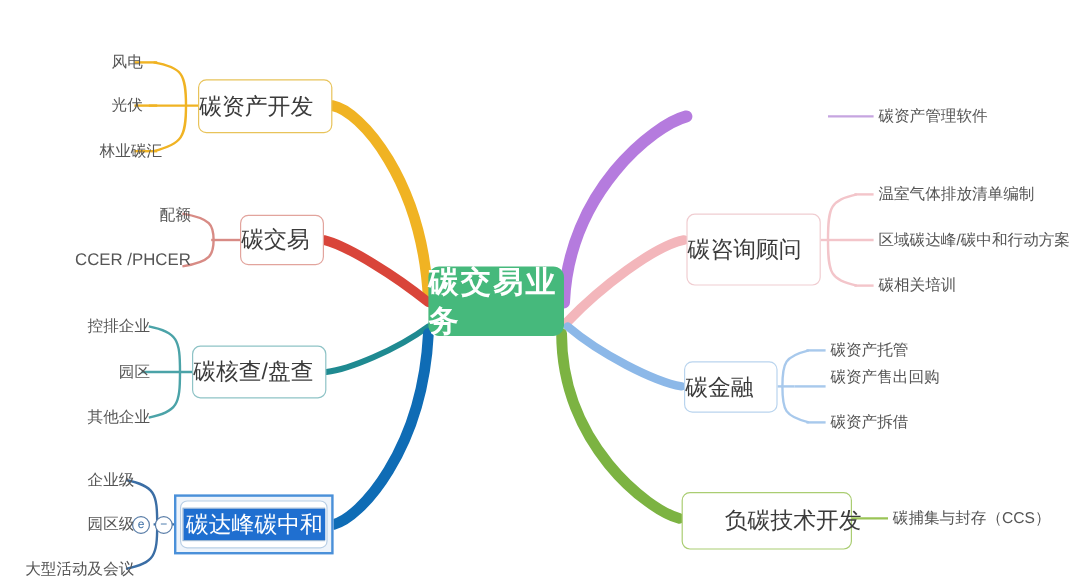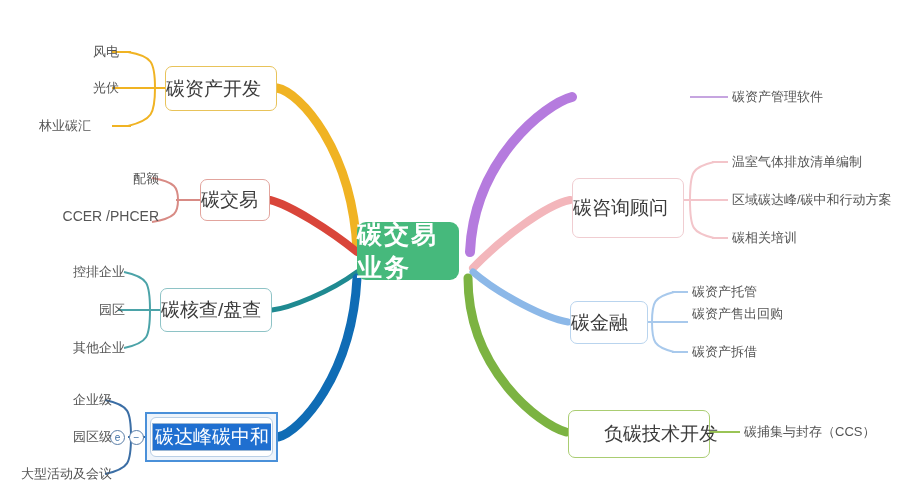--- a/index.html
+++ b/index.html
@@ -83,21 +83,21 @@
 
     <path d="M674,292 C654,297 652,302 652,322 C652,342 654,347 674,352" stroke="#a8c9ec" stroke-width="2" fill="none"></path>
     <line x1="648" y1="322" x2="662" y2="322" stroke="#a8c9ec" stroke-width="2"></line>
     <line x1="672" y1="292" x2="688" y2="292" stroke="#a8c9ec" stroke-width="2"></line>
     <line x1="662" y1="322" x2="688" y2="322" stroke="#a8c9ec" stroke-width="2"></line>
     <line x1="672" y1="352" x2="688" y2="352" stroke="#a8c9ec" stroke-width="2"></line>
 
     <line x1="710" y1="432" x2="740" y2="432" stroke="#9ac456" stroke-width="2"></line>
   </svg>
 
-  <div class="center-node" style="left:357px;top:222px;width:102px;height:58px;">
+  <div class="center-node" style="left:357px;top:222px;width:113px;height:58px;">
     <span>碳交易业务</span>
   </div>
 
   <div class="node lvl1" style="left:165px;top:66px;width:112px;height:45px;border-color:#e8c35a;">
     <span>碳资产开发</span>
   </div>
 
   <div class="node lvl1" style="left:200px;top:179px;width:70px;height:42px;border-color:#e2a49d;">
     <span>碳交易</span>
   </div>
@@ -127,21 +127,21 @@
   <div class="node lvl1" style="left:568px;top:410px;width:142px;height:48px;border-color:#aacd72;padding-left:35px;">
     <span>负碳技术开发</span>
   </div>
 
   <div class="leaf l" style="left:0px;top:44px;width:108px;">
     <span>风电</span>
   </div>
   <div class="leaf l" style="left:0px;top:80px;width:108px;">
     <span>光伏</span>
   </div>
-  <div class="leaf l" style="left:0px;top:118px;width:108px;text-align:center;">
+  <div class="leaf l" style="left:16px;top:118px;width:108px;">
     <span>林业碳汇</span>
   </div>
 
   <div class="leaf l" style="left:0px;top:171px;width:148px;">
     <span>配额</span>
   </div>
   <div class="leaf l" style="left:0px;top:208px;width:148px;font-size:14px;">
     <span>CCER /PHCER</span>
   </div>
 

